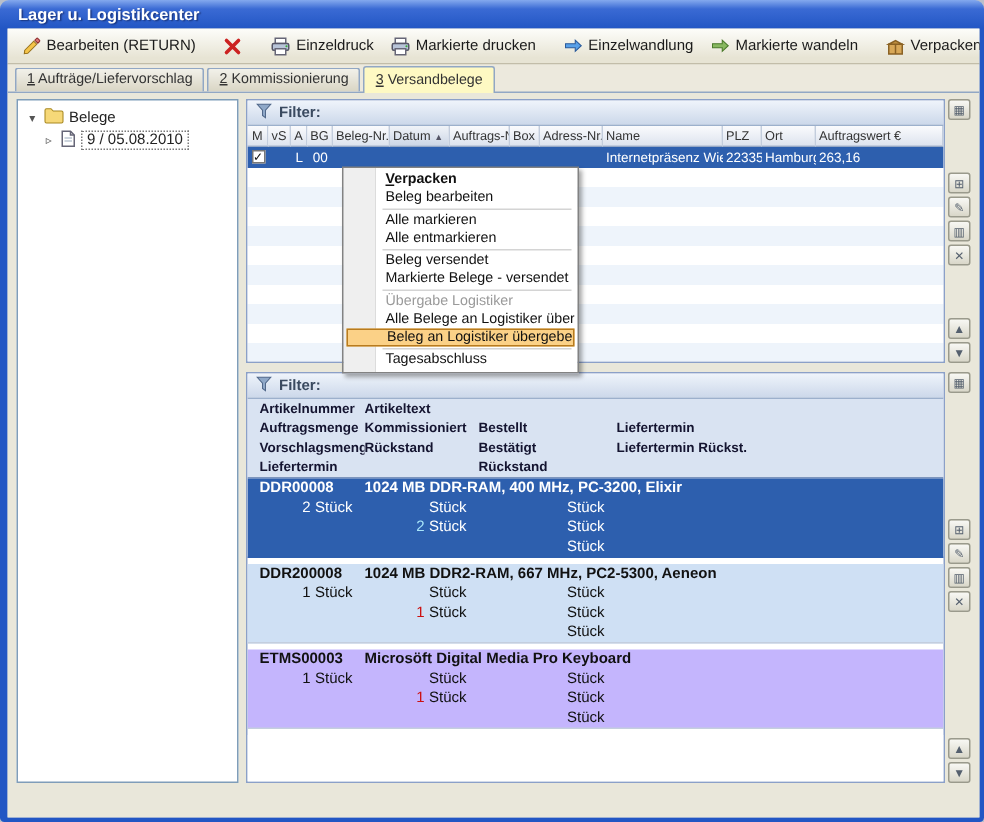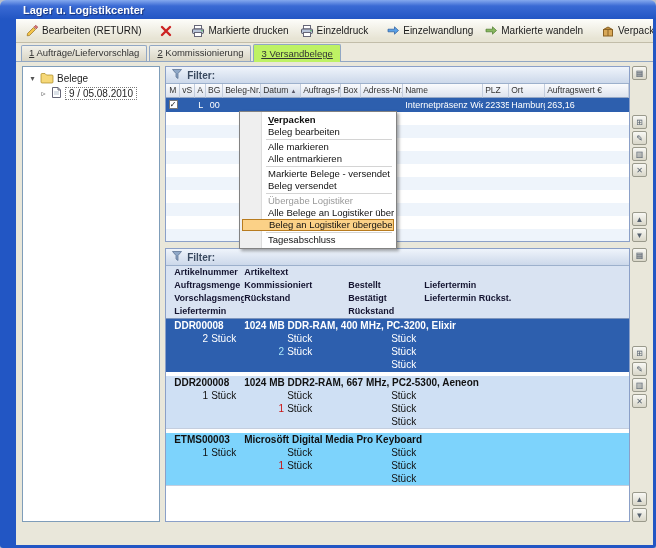--- a/index.html
+++ b/index.html
@@ -3,42 +3,42 @@
 <meta charset="utf-8">
 <style>
   * { box-sizing: border-box; }
   html,body { margin:0; padding:0; }
   body { font-family:"Liberation Sans", sans-serif; }
   .screen { position:relative; width:656px; height:548px; background:#b9bfca; overflow:hidden; }
 
   
   .window { position:absolute; inset:0; border-radius:6px 6px 3px 3px;
             background:linear-gradient(180deg,#84a9ee 0px,#3a6ad4 6px,#2256c4 19px,#2256c4 100%);
-            padding:0 3px 3px 16px; }
+            padding:0 3px 3px 5px; }
   .titlebar { height:19px; display:flex; align-items:center; padding:0 7px;
               color:#fff; font-size:11px; font-weight:bold; text-shadow:1px 1px 1px rgba(0,0,30,.45); }
   .client { position:relative; height:526px; background:#ece9dd; overflow:hidden; }
 
   
   .toolbar { height:24px; background:linear-gradient(180deg,#fdfdfa,#e7e4d4 85%);
              border-bottom:1px solid #c2bda9; display:flex; align-items:center; padding:0 4px; gap:1px; }
   .tb-btn { display:flex; align-items:center; gap:3px; height:20px; padding:0 4px;
             font-size:10px; color:#1a1a1a; border:1px solid transparent; border-radius:2px; background:transparent; white-space:nowrap; }
   .tb-sep { width:1px; height:15px; background:#b6b19c; margin:0 3px; }
   .tb-ico { display:inline-flex; width:14px; height:14px; }
 
   
   .tabstrip { height:19px; display:flex; align-items:flex-end; padding:2px 4px 0 5px;
               border-bottom:1px solid #91a7c4; background:#ece9dd; }
   .tab { height:16px; line-height:14px; padding:0 7px; font-size:9.5px; color:#333;
          background:linear-gradient(#f2f1ea,#d9d5c4); border:1px solid #91a7c4; border-bottom:none;
          border-radius:2px 2px 0 0; margin-right:2px; }
   .tab span { display:block; }
   .tab span::first-letter { text-decoration:underline; }
-  .tab.active { height:18px; line-height:17px; background:#bef264; margin-bottom:-1px; z-index:2; position:relative;text-decoration:underline; }
+  .tab.active { height:18px; line-height:17px; background:#fef9c3; margin-bottom:-1px; z-index:2; position:relative; }
 
   
   .main { height:483px; display:flex; gap:5px; padding:4px 6px 0 6px; background:#e9e7da; align-items:flex-start; }
 
   .tree-panel { width:148px; height:456px; background:#fff; border:1px solid #7f9db9; padding:4px 2px; overflow:hidden; }
   .tree-row { display:flex; align-items:center; gap:3px; height:15px; padding-left:3px; font-size:10px; color:#222; }
   .tree-row.child { padding-left:14px; }
   .tree-exp { width:9px; font-size:8px; color:#555; text-align:center; line-height:9px; }
   .tree-label.focused { border:1px dotted #7a7a7a; padding:0 3px; background:#fff; }
 
@@ -88,26 +88,26 @@
   .cm-item.disabled { color:#9a9a9a; }
   .cm-item.hot { background:var(--highlight-orange); border:1px solid #b87b1e; line-height:10px; }
   .cm-sep { height:1px; background:#d4d4d4; margin:1px 2px 1px 24px; }
 
   
   .bg-header { background:#d9e3f2; border-bottom:1px solid #7d95bd; flex:none; }
   .bg-row { display:flex; height:13px; }
   .hlabel { font-size:9px; font-weight:bold; color:#141430; line-height:13px; white-space:nowrap; overflow:hidden; }
   .ab-c1 { width:78px; padding:0 8px; }
   .ab-c2 { width:76px; padding-right:8px; }
-  .ab-c3 { width:76px; padding-right:8px;margin-left:28px; }
+  .ab-c3 { width:92px; padding-right:8px; }
   .ab-c4 { flex:1; }
   .ab-block { margin-bottom:4px; border-bottom:1px solid #c4cede; flex:none; }
   .ab-block.sel { background:var(--selection-blue); color:#fff; border-bottom-color:var(--selection-blue); }
   .ab-block.alt { background:var(--selection-light); color:#111; }
-  .ab-block.plain { background:#7dd3fc; color:#111; }
+  .ab-block.plain { background:#c4b5fd; color:#111; }
   .ab-line { display:flex; height:13px; font-size:10px; line-height:13px; }
   .ab-line .b { font-weight:bold; white-space:nowrap; overflow:hidden; }
   .ab-rest { flex:1; white-space:nowrap; overflow:hidden; font-weight:bold; }
   .r { text-align:right; }
   .num { margin-right:3px; }
   .alert { color:var(--alert-red); }
   .ab-block.sel .alert { color:var(--alert-light); }
   .bg-fill { flex:1; background:#fff; }
 </style>
 </head>
@@ -142,32 +142,32 @@
       <div class="tb-sep"></div>
       <button class="tb-btn">
         <span class="tb-ico">
           <svg width="14" height="14" viewBox="0 0 14 14">
                 <rect x="3.5" y="1.5" width="7" height="3.5" fill="#fff" stroke="#667"></rect>
                 <rect x="1.5" y="5" width="11" height="4.5" rx="1" fill="#b8c4d8" stroke="#556"></rect>
                 <rect x="3.5" y="8.5" width="7" height="4" fill="#fff" stroke="#667"></rect>
                 <circle cx="11" cy="6.8" r="0.7" fill="#3a3"></circle>
               </svg>
         </span>
-        <span>Markierte drucken</span>
+        <span>Einzeldruck</span>
       </button>
       <button class="tb-btn">
         <span class="tb-ico">
           <svg width="14" height="14" viewBox="0 0 14 14">
                 <rect x="3.5" y="1.5" width="7" height="3.5" fill="#fff" stroke="#667"></rect>
                 <rect x="1.5" y="5" width="11" height="4.5" rx="1" fill="#b8c4d8" stroke="#556"></rect>
                 <rect x="3.5" y="8.5" width="7" height="4" fill="#fff" stroke="#667"></rect>
                 <circle cx="11" cy="6.8" r="0.7" fill="#3a3"></circle>
               </svg>
         </span>
-        <span>Einzeldruck</span>
+        <span>Markierte drucken</span>
       </button>
       <div class="tb-sep"></div>
       <button class="tb-btn">
         <span class="tb-ico">
           <svg width="14" height="14" viewBox="0 0 14 14">
                 <path d="M2 5.2 H8.5 V2.8 L12.5 6.5 L8.5 10.2 V7.8 H2 Z" fill="#58a0e8" stroke="#2a5a9a" stroke-width="0.7"></path>
               </svg>
         </span>
         <span>Einzelwandlung</span>
       </button>
@@ -429,24 +429,24 @@
           </div>
       <div class="cm-sep"></div>
       <div class="cm-item">
             <span class="cm-label">Alle markieren</span>
           </div>
       <div class="cm-item">
             <span class="cm-label">Alle entmarkieren</span>
           </div>
       <div class="cm-sep"></div>
       <div class="cm-item">
+            <span class="cm-label">Beleg versendet</span>
+          </div>
+      <div class="cm-item">
             <span class="cm-label">Markierte Belege - versendet</span>
-          </div>
-      <div class="cm-item">
-            <span class="cm-label">Beleg versendet</span>
           </div>
       <div class="cm-sep"></div>
       <div class="cm-item disabled">
             <span class="cm-label">Übergabe Logistiker</span>
           </div>
       <div class="cm-item">
             <span class="cm-label">Alle Belege an Logistiker übergeben</span>
           </div>
       <div class="cm-item hot">
             <span class="cm-label">Beleg an Logistiker übergeben</span>

